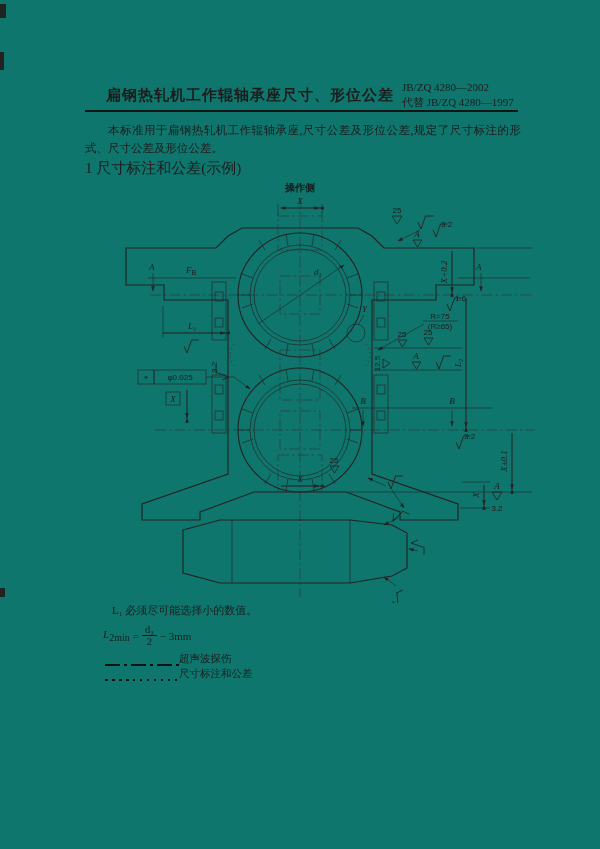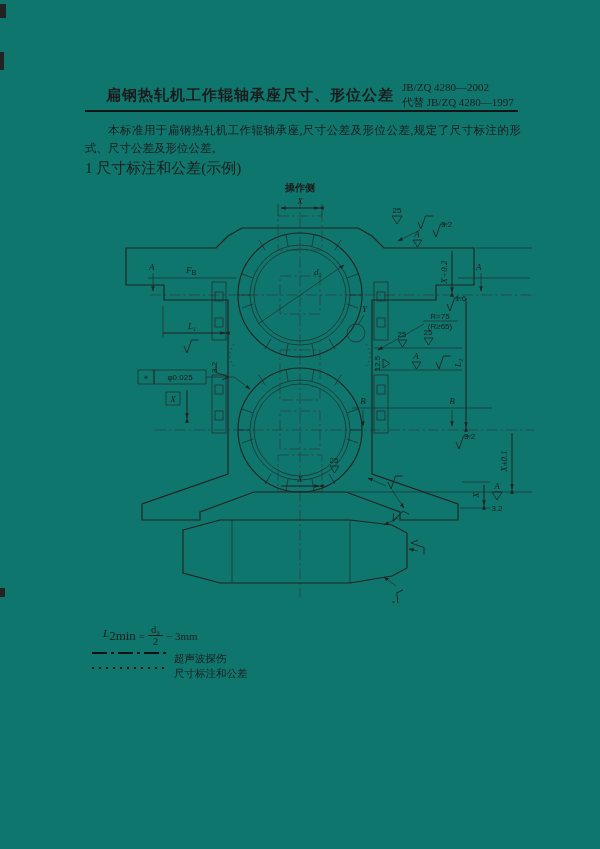--- a/index.html
+++ b/index.html
@@ -11,22 +11,22 @@
          font-size:15px;letter-spacing:1px;}
   .stdblock{left:402px;top:80px;width:140px;font-size:11px;line-height:15px;}
   .hr{left:85px;top:110px;width:433px;height:2px;background:#151515;}
   .para{left:85px;top:121px;width:436px;font-size:11.5px;line-height:18px;
         text-indent:23px;text-align:justify;}
   .sec{left:85px;top:159px;font-size:15px;}
   .note1{left:112px;top:603px;font-size:11px;}
   .formula{left:103px;top:624px;font-size:11px;display:flex;align-items:center;gap:3px;}
   .frac{display:inline-flex;flex-direction:column;align-items:center;line-height:11px;font-size:10.5px;}
   .frac .num{border-bottom:1px solid #1c1c1c;padding:0 3px;}
-  sub.small{font-size:13px;}
-  .legendrow{left:92px;font-size:10.5px;display:flex;align-items:flex-start;gap:8px;}
+  sub.small{font-size:10px;}
+  .legendrow{left:105px;font-size:10.5px;display:flex;align-items:flex-end;gap:0;}
   .lg1{top:652px;} .lg2{top:667px;}
   .line-sample{display:inline-block;width:74px;height:2px;}
   .dashdot{background:repeating-linear-gradient(90deg,#111 0 15px,transparent 15px 19px,#111 19px 22px,transparent 22px 26px);}
   .dotted{background:repeating-linear-gradient(90deg,#111 0 2.5px,transparent 2.5px 7px);}
   .speck{background:#222;}
   
   .ln{stroke:#222;stroke-width:1.1;fill:none;}
   .ln2{stroke:#222;stroke-width:.65;fill:none;}
   .cl{stroke:#333;stroke-width:.6;fill:none;stroke-dasharray:11 3 2.5 3;}
   .dim{stroke:#222;stroke-width:.6;fill:none;}
@@ -292,20 +292,21 @@
           </g>
         <path class="dim" d="M418,373 L409,371" marker-end="url(#ar)"></path>
         <g transform="translate(390,418) rotate(-25)">
             <path class="fin" d="M0,6 l3,7 l4.5,-13 h7"></path>
           </g>
         <path class="dim" d="M396,408 L384,399" marker-end="url(#ar)"></path>
       </g>
     </g>
   </svg>
 
+  <div class="abs note1">L₁ 必须尽可能选择小的数值。</div>
 
   <div class="abs formula">
     <span><i>L</i><sub class="small">2min</sub></span>
     <span>=</span>
     <span class="frac">
       <span class="num">d₃</span>
       <span class="den">2</span>
     </span>
     <span>− 3mm</span>
   </div>

